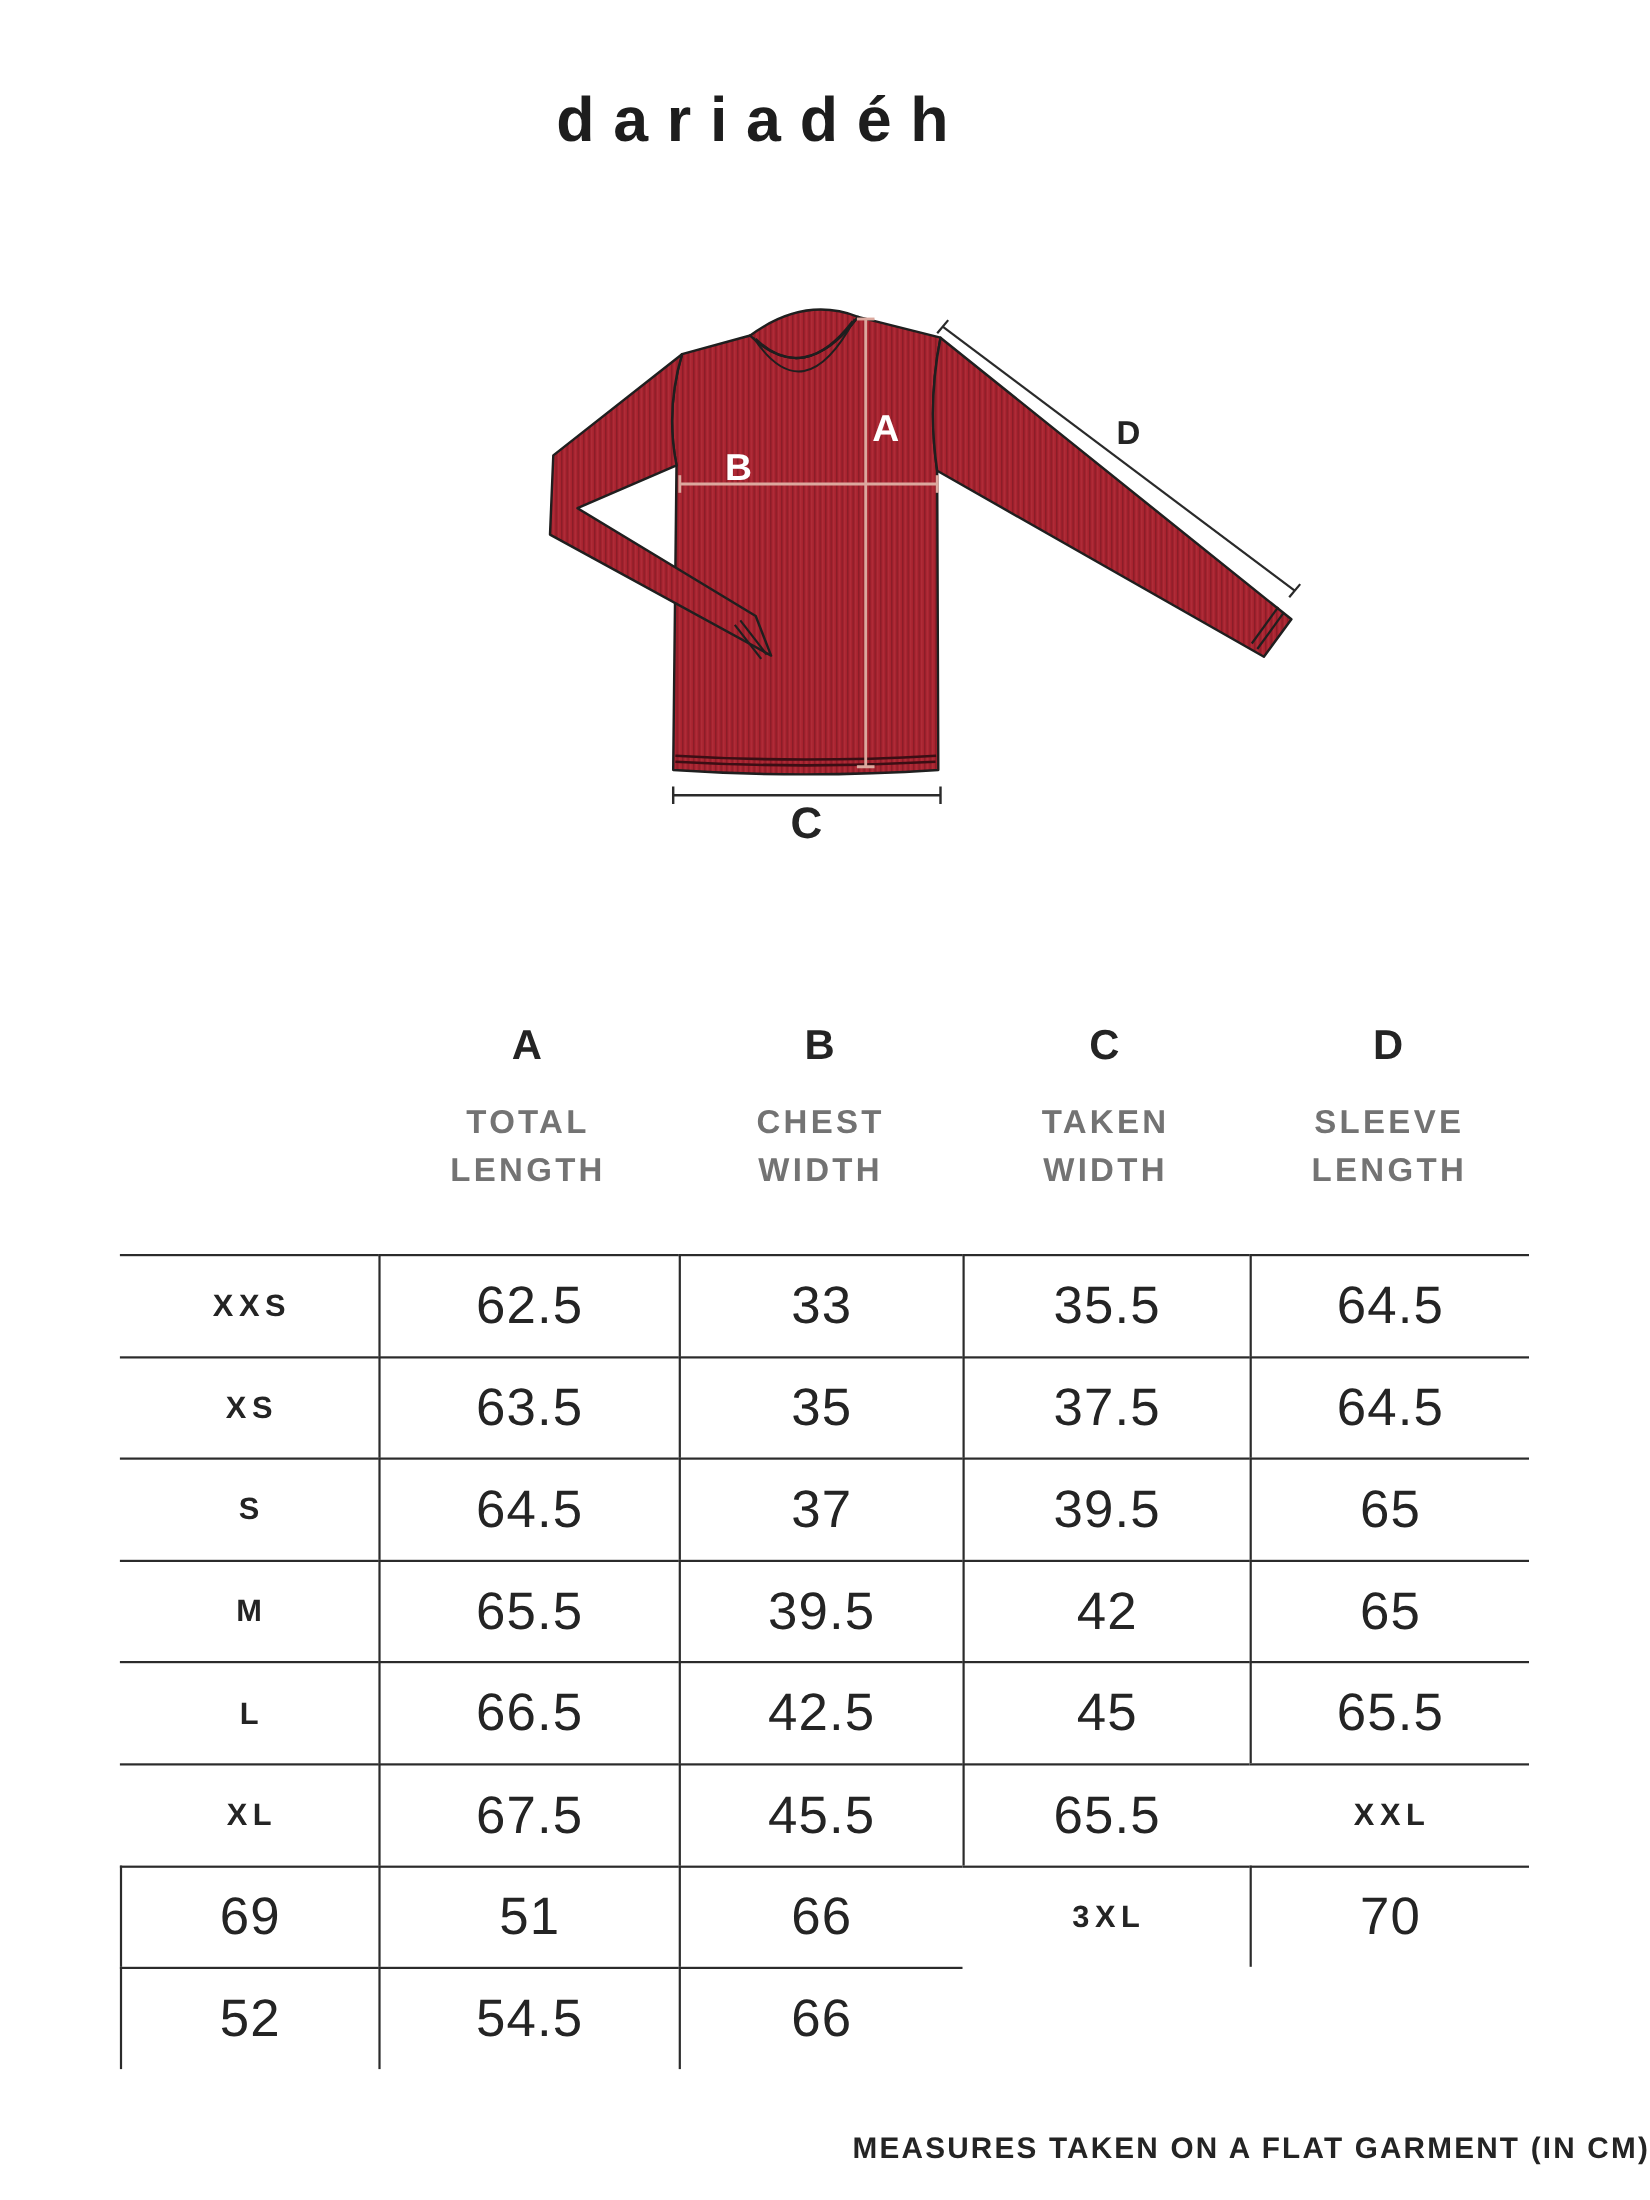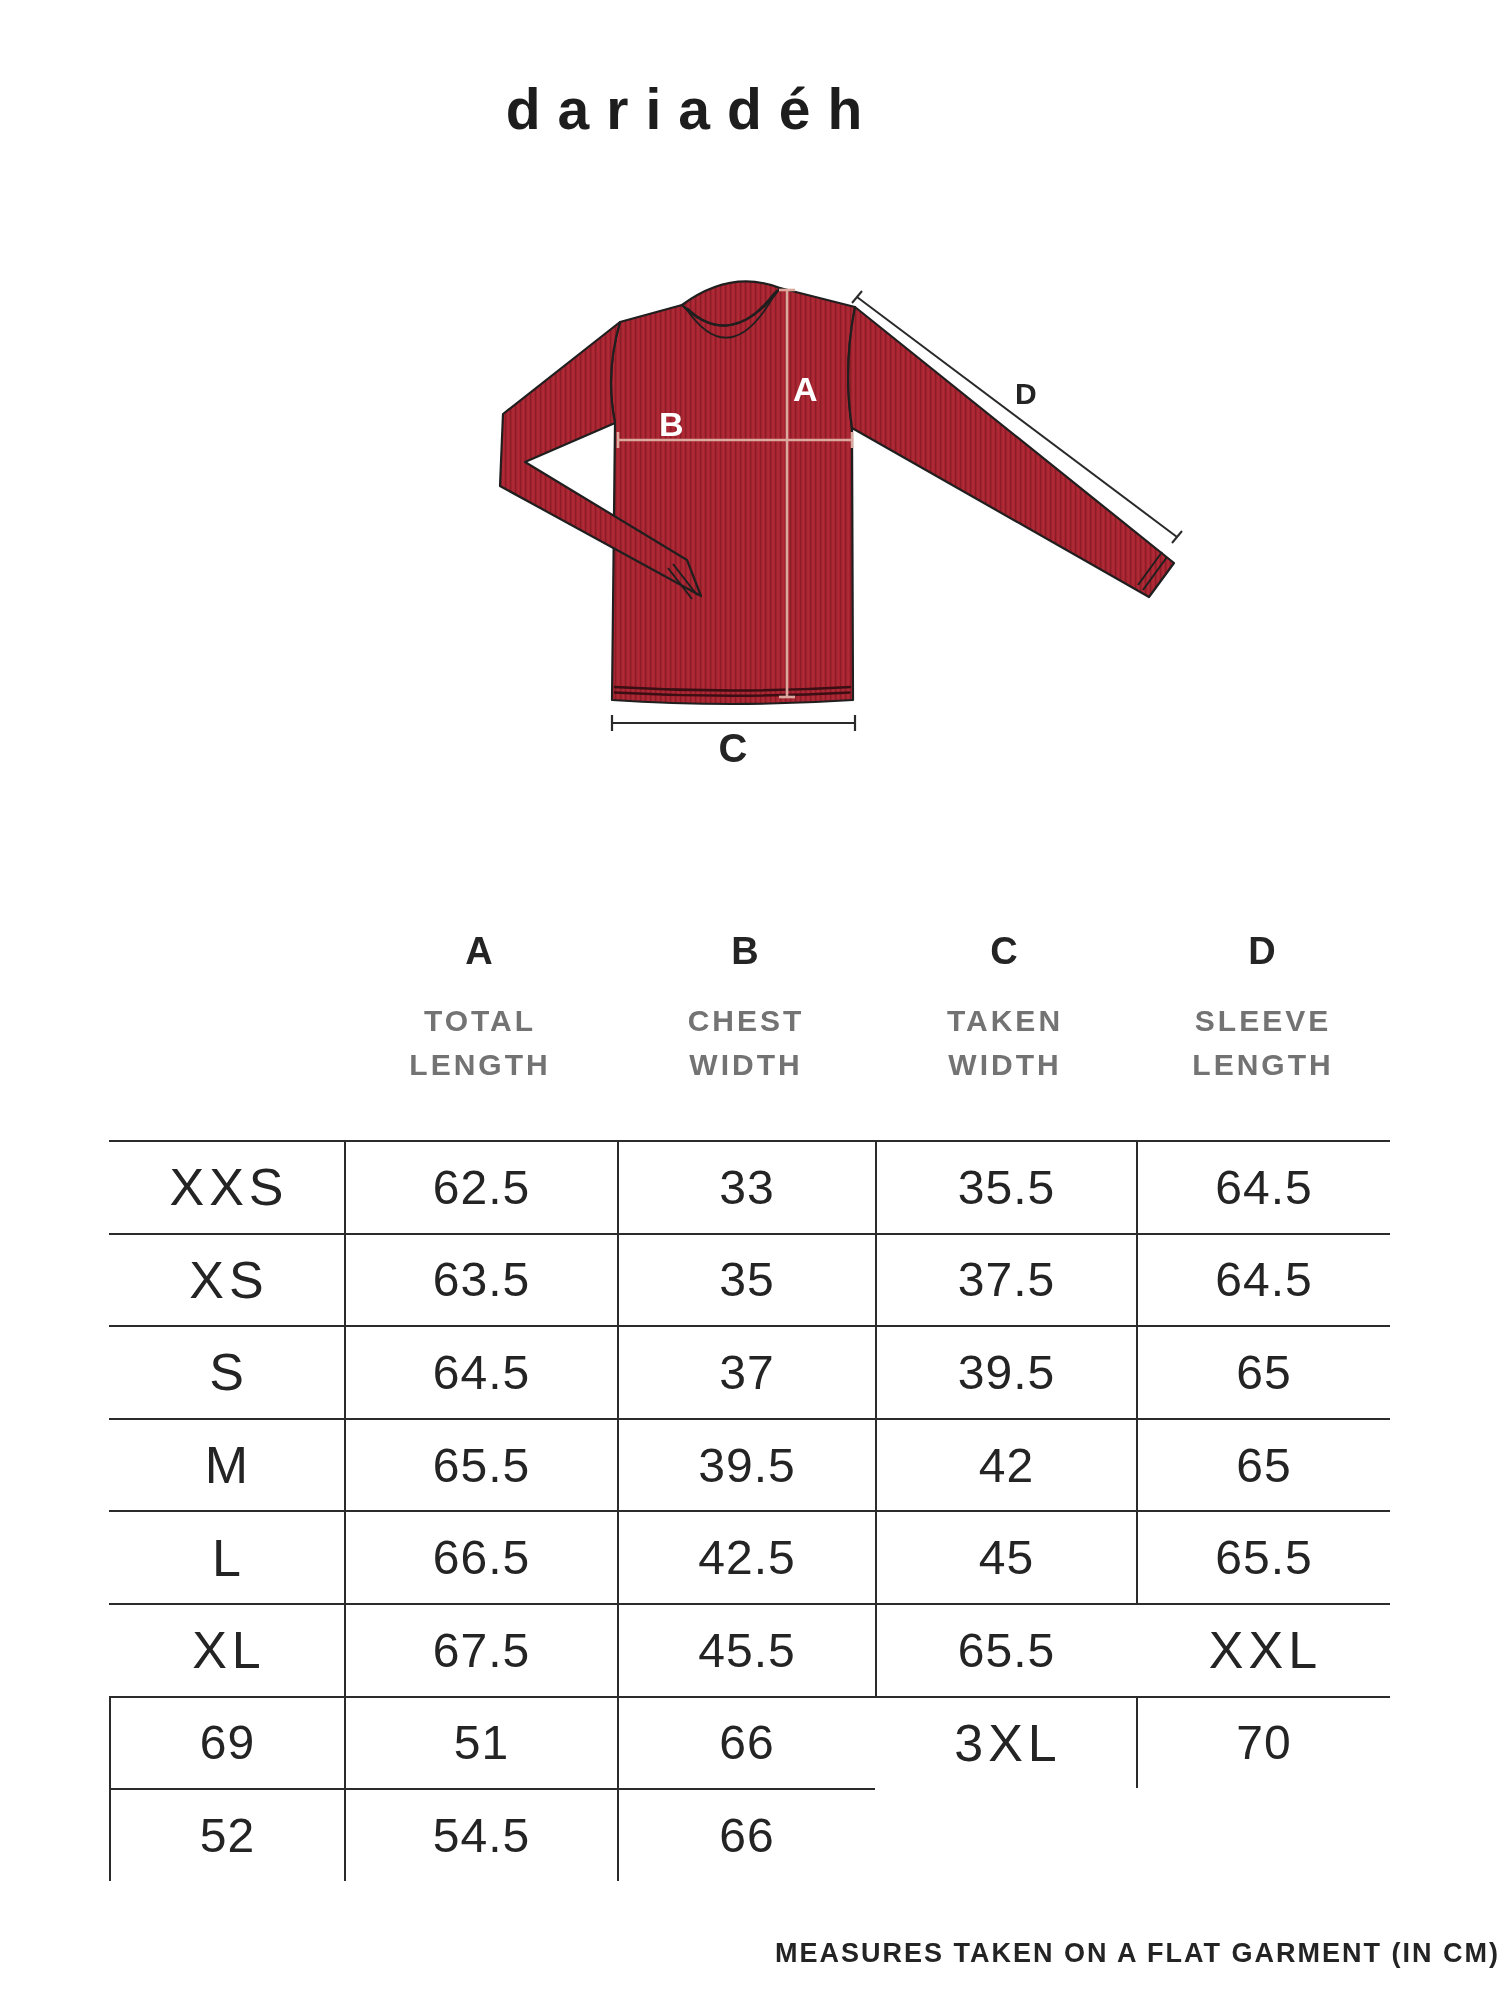--- a/index.html
+++ b/index.html
@@ -27,21 +27,21 @@
   .size-table{
     position:absolute;left:109px;top:1140px;width:1281px;
     display:grid;grid-template-columns:235px 273px 258px 261px 254px;
     grid-auto-rows:92.6px;
   }
   .cell{
     display:flex;align-items:center;justify-content:center;
     border-top:2px solid #2b2b2b;box-sizing:border-box;
   }
   .cell.vline{border-left:2px solid #2b2b2b;}
-  .cell.size-label{font-size:52px;font-weight:400;letter-spacing:5px;text-indent:5px;}
+  .cell.size-label{font-size:28px;font-weight:700;letter-spacing:5px;text-indent:5px;}
   .cell.value{font-size:48px;font-weight:400;letter-spacing:1px;}
 
   .footer-note{
     position:absolute;top:1938px;left:0;width:1500px;text-align:right;
     font-size:27px;font-weight:700;letter-spacing:2px;color:#242424;
   }
 </style>
 </head>
 <body>
 

